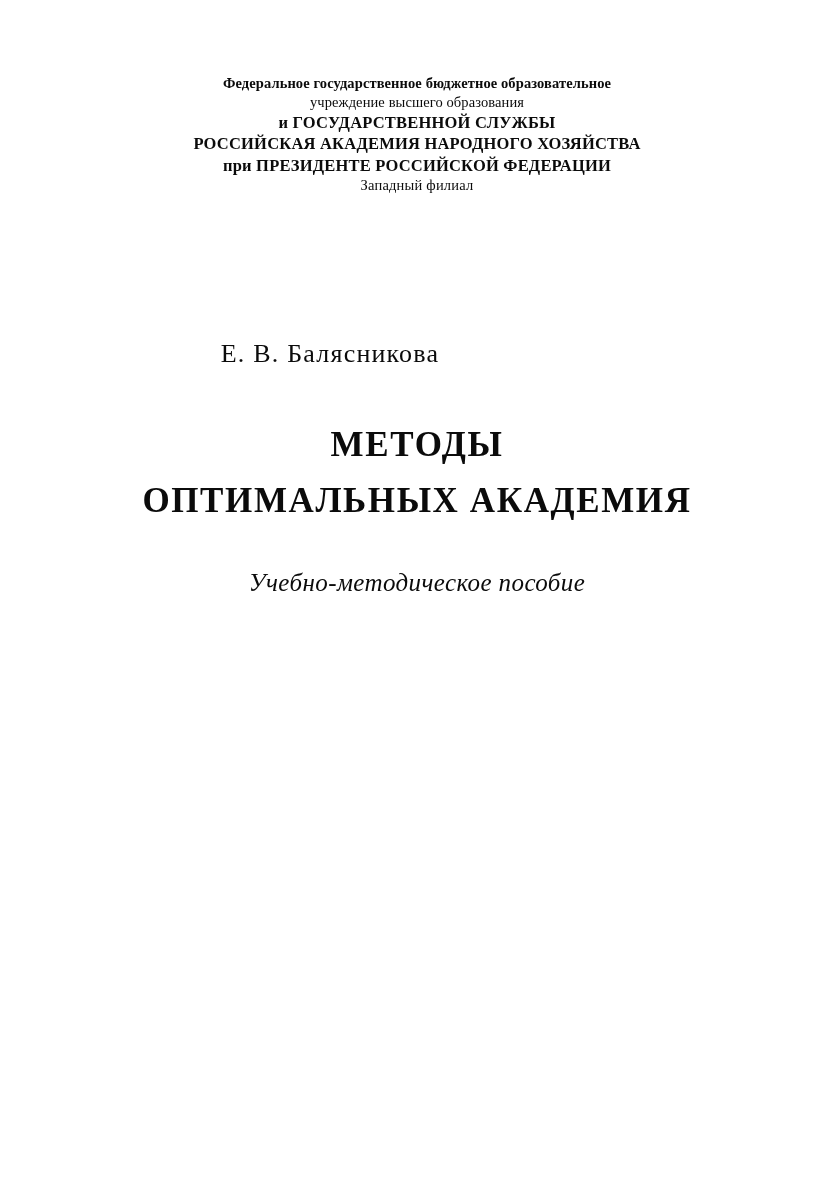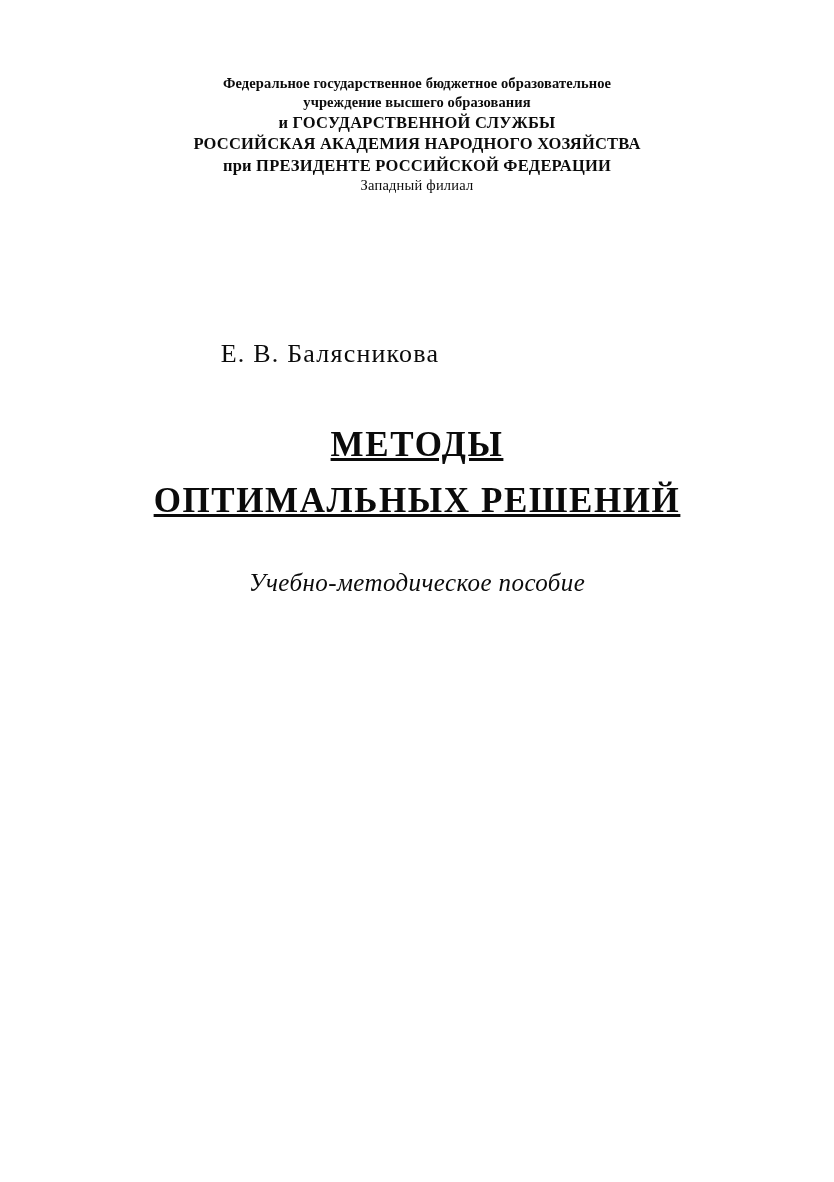--- a/index.html
+++ b/index.html
@@ -29,21 +29,21 @@
     display: block;
     white-space: nowrap;
   }
   .inst-1 {
     font-size: 14.5px;
     font-weight: bold;
     letter-spacing: 0.1px;
   }
   .inst-2 {
     font-size: 14.5px;
-    font-weight: bold;
+    font-weight: normal;
     letter-spacing: 0.1px;
   }
   .inst-3, .inst-4, .inst-5 {
     font-size: 16.5px;
     font-weight: bold;
     letter-spacing: 0.2px;
   }
   .inst-6 {
     font-size: 14.5px;
     font-weight: normal;
@@ -66,21 +66,20 @@
     left: 0;
     width: 834px;
     text-align: center;
     font-weight: bold;
     font-size: 35px;
     letter-spacing: 1.6px;
     line-height: 1.6;
   }
   .title .tline {
     display: block;
-    text-decoration: underline;
   }
   .subtitle {
     position: absolute;
     top: 557px;
     left: 0;
     width: 834px;
     text-align: center;
     font-size: 25px;
     font-style: italic;
     letter-spacing: 0.4px;
@@ -97,18 +96,18 @@
     <span class="line inst-4">и ГОСУДАРСТВЕННОЙ СЛУЖБЫ</span>
     <span class="line inst-3">РОССИЙСКАЯ АКАДЕМИЯ НАРОДНОГО ХОЗЯЙСТВА</span>
     <span class="line inst-5">при ПРЕЗИДЕНТЕ РОССИЙСКОЙ ФЕДЕРАЦИИ</span>
     <span class="line inst-6">Западный филиал</span>
   </div>
 
   <div class="author">Е. В. Балясникова</div>
 
   <div class="title">
     <span class="tline">МЕТОДЫ</span>
-    <span class="tline">ОПТИМАЛЬНЫХ РЕШЕНИЙ</span>
+    <span class="tline">ОПТИМАЛЬНЫХ АКАДЕМИЯ</span>
   </div>
 
   <div class="subtitle">Учебно-методическое пособие</div>
 
 </div>
 
 </body></html>

